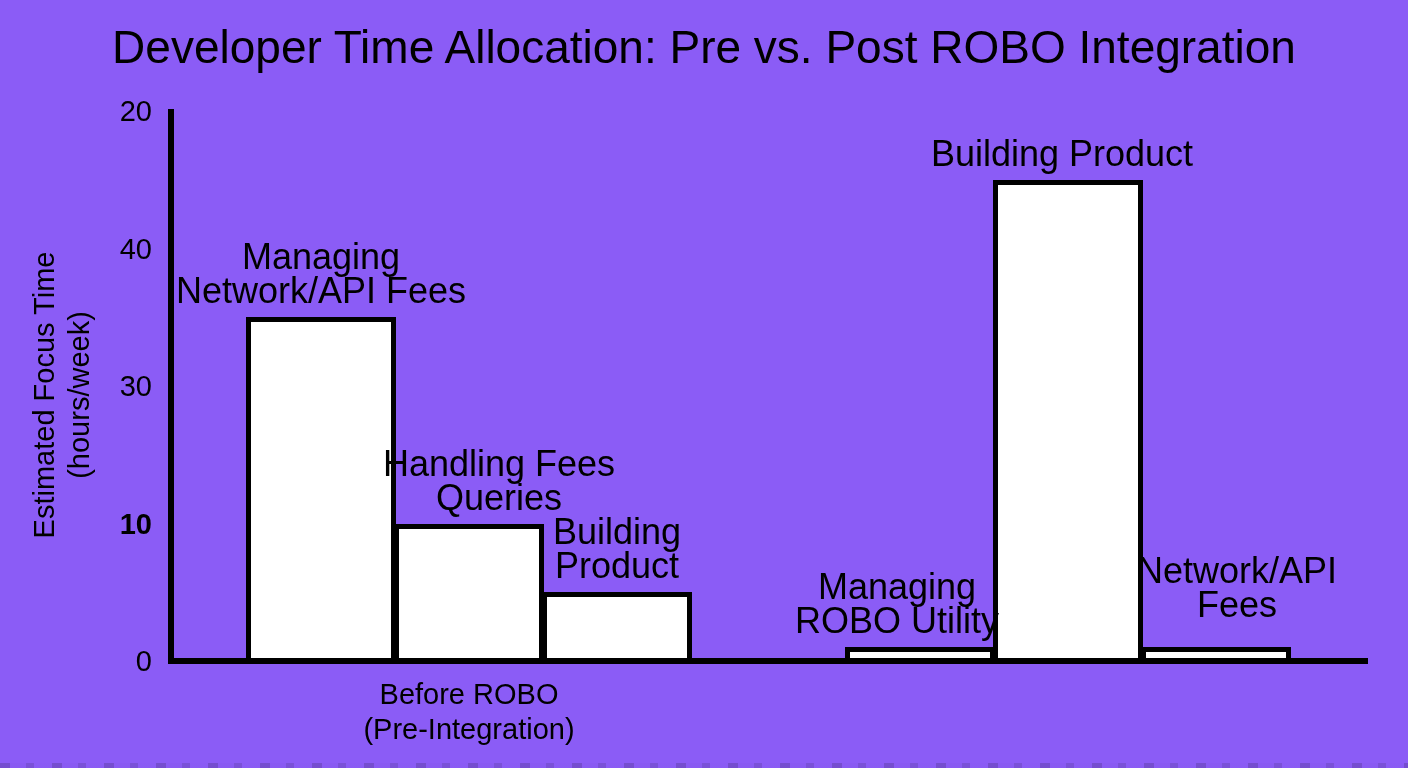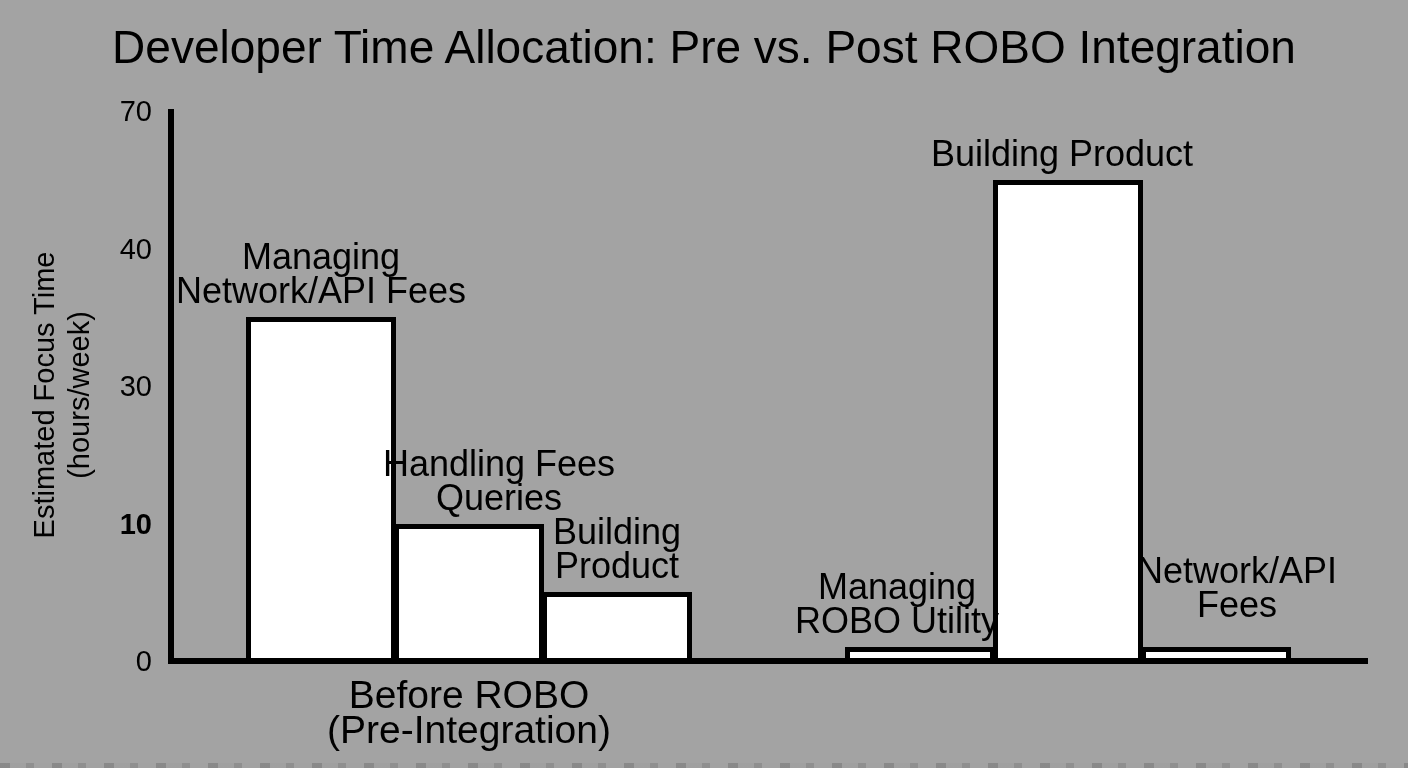--- a/index.html
+++ b/index.html
@@ -1,17 +1,17 @@
 <!DOCTYPE html>
 <html><head>
 <meta charset="utf-8">
 <style>
   html,body{margin:0;padding:0;background:#ffffff;}
   .stage{
-    position:relative;width:1408px;height:768px;background:#a3a3a3;
+    position:relative;width:1408px;height:768px;background:#8b5cf6;
     font-family:"Liberation Sans", sans-serif;color:#000;overflow:hidden;
   }
   .chart-title{
     position:absolute;top:20px;left:0;width:100%;text-align:center;
     font-size:46px;font-weight:500;letter-spacing:0px;white-space:nowrap;
   }
   .y-axis-title{
     position:absolute;left:62px;top:395px;
     transform:translate(-50%,-50%) rotate(-90deg);
     font-size:29px;line-height:35px;font-weight:500;
@@ -34,21 +34,21 @@
     box-sizing:border-box;z-index:1;
   }
   .bar-label{
     position:absolute;transform:translateX(-50%);
     white-space:pre-line;text-align:center;width:max-content;
     font-size:36px;line-height:34px;font-weight:500;z-index:6;
   }
   .group-label{
     position:absolute;top:677px;transform:translateX(-50%);
     white-space:pre-line;text-align:center;width:max-content;
-    font-size:39px;line-height:35px;font-weight:500;z-index:6;
+    font-size:29px;line-height:35px;font-weight:500;z-index:6;
   }
   .group-label.before{left:469px;}
   .group-label.after{left:1068px;}
   .cropped-text-artifact{
     position:absolute;left:0;bottom:0;width:100%;height:5px;opacity:.35;
     background:repeating-linear-gradient(90deg,
       rgba(0,0,0,.45) 0 10px, rgba(0,0,0,.05) 10px 26px,
       rgba(0,0,0,.35) 26px 34px, rgba(0,0,0,.02) 34px 52px);
     z-index:2;
   }
@@ -64,21 +64,21 @@
 (hours/week)</div>
 
   <div class="y-axis-line"></div>
   <div class="x-axis-line"></div>
 
   <div id="plot-dynamic">
       <div class="y-tick-label" style="top: 644px;">0</div>
       <div class="y-tick-label" style="top: 506.5px; font-weight: bold;">10</div>
       <div class="y-tick-label" style="top: 369px;">30</div>
       <div class="y-tick-label" style="top: 231.5px;">40</div>
-      <div class="y-tick-label" style="top: 94px;">70</div>
+      <div class="y-tick-label" style="top: 94px;">20</div>
       <div class="bar" style="left: 246px; top: 317.25px; width: 150px; height: 346.75px;"></div>
       <div class="bar-label" style="left: 321px; bottom: 459.75px;">Managing
 Network/API Fees</div>
       <div class="bar" style="left: 394px; top: 523.5px; width: 150px; height: 140.5px;"></div>
       <div class="bar-label" style="left: 499px; bottom: 253.5px;">Handling Fees
 Queries</div>
       <div class="bar" style="left: 542px; top: 592.25px; width: 150px; height: 71.75px;"></div>
       <div class="bar-label" style="left: 617px; bottom: 184.75px;">Building
 Product</div>
       <div class="bar" style="left: 845px; top: 647.25px; width: 150px; height: 16.75px;"></div>

